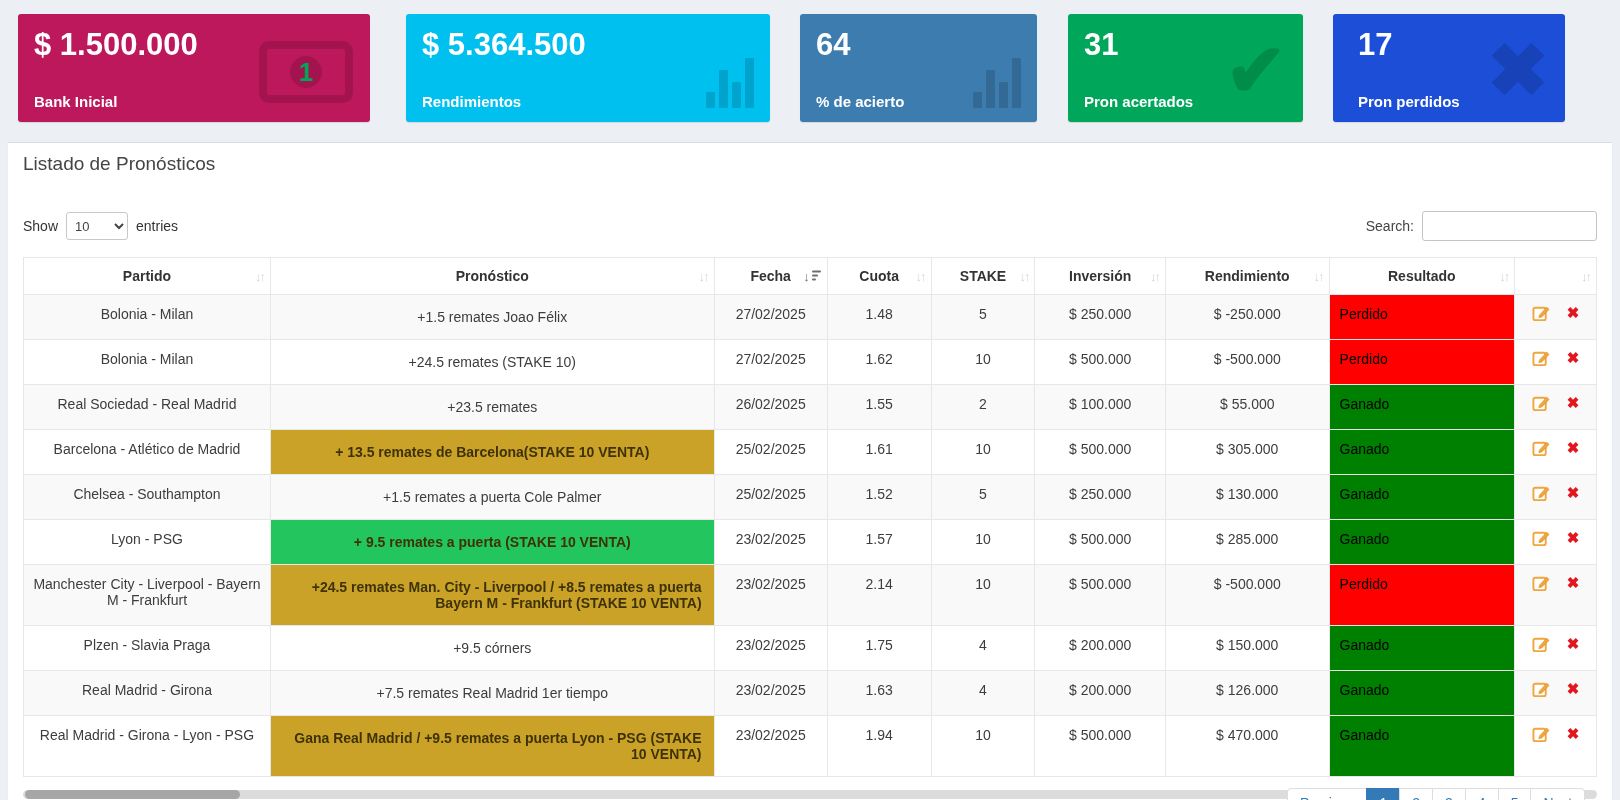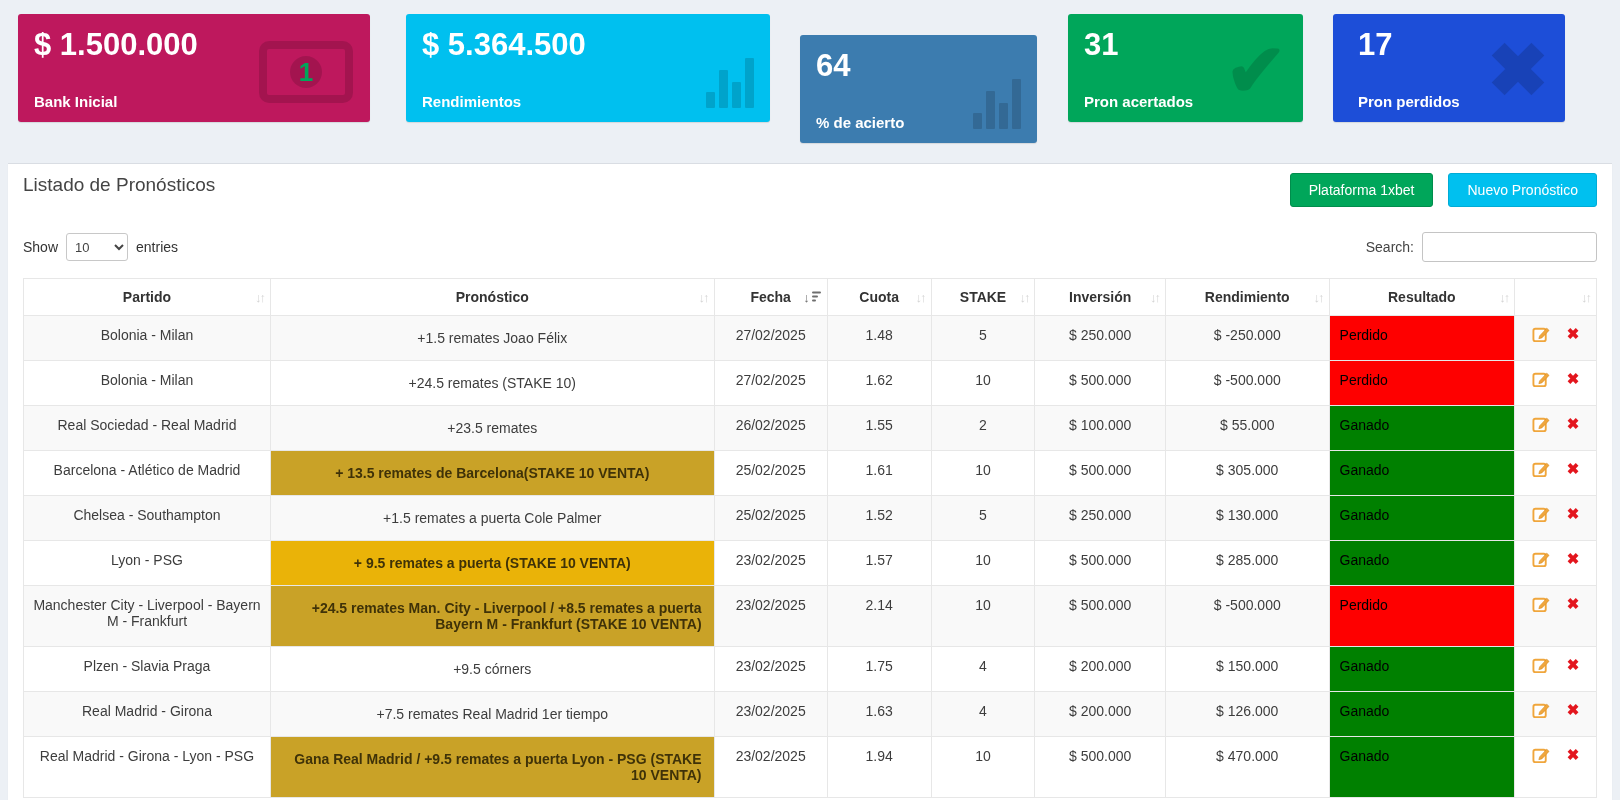--- a/index.html
+++ b/index.html
@@ -138,21 +138,21 @@
     <div class="lbl">Rendimientos</div>
     <span class="card-icon">
         <span class="bars">
           <i></i>
           <i></i>
           <i></i>
           <i></i>
         </span>
       </span>
   </div>
-  <div class="card c2" style="background: rgb(60, 124, 175); margin-top: 21px;">
+  <div class="card c2" style="background: rgb(60, 124, 175);">
     <div class="num">64</div>
     <div class="lbl">% de acierto</div>
     <span class="card-icon">
         <span class="bars">
           <i></i>
           <i></i>
           <i></i>
           <i></i>
         </span>
       </span>
@@ -165,24 +165,20 @@
   <div class="card c4" style="background: #1d4ed8; padding-left: 25px;">
     <div class="num">17</div>
     <div class="lbl">Pron perdidos</div>
     <span class="card-icon glyph-icon">✖</span>
   </div>
 </div>
 
 <div class="panel">
   <div class="panel-head">
     <h2 class="panel-title">Listado de Pronósticos</h2>
-    <div class="head-buttons">
-      <button class="btn" style="background: rgb(0, 166, 90); border-color: rgb(0, 141, 76);">Plataforma 1xbet</button>
-      <button class="btn" style="background: rgb(0, 192, 239); border-color: rgb(0, 172, 214);">Nuevo Pronóstico</button>
-    </div>
   </div>
 
   <div class="toolbar">
     <div class="length">
       <span>Show</span>
       <select><option selected="">10</option></select>
       <span>entries</span>
     </div>
     <div class="searchbox">
       <label>Search:</label>
@@ -361,21 +357,21 @@
           <rect x="1.5" y="4" width="13" height="13" rx="2" fill="#fff" stroke="#f0a63c" stroke-width="2"></rect>
           <path d="M8 11.5 L15.6 3.3 L18 5.7 L10.4 13.6 L7.2 14.4 Z" fill="#f0a63c" stroke="#d68a1e" stroke-width="0.6"></path>
         </svg>
       </span>
       <span class="act del">✖</span>
     </td>
   </tr>
         <tr class="even">
     <td class="c-partido">Lyon - PSG</td>
     <td class="c-pron">
-            <div class="pron-inner hl" style="background: #eab308;">+ 9.5 remates a puerta (STAKE 10 VENTA)</div>
+            <div class="pron-inner hl" style="background: #22c55e;">+ 9.5 remates a puerta (STAKE 10 VENTA)</div>
           </td>
     <td class="c-fecha">23/02/2025</td>
     <td class="c-cuota">1.57</td>
     <td class="c-stake">10</td>
     <td class="c-inv">$ 500.000</td>
     <td class="c-rend">$ 285.000</td>
     <td class="c-res">
             <div class="result-badge" style="background: rgb(0, 128, 0);">Ganado</div>
           </td>
     <td class="c-act">

